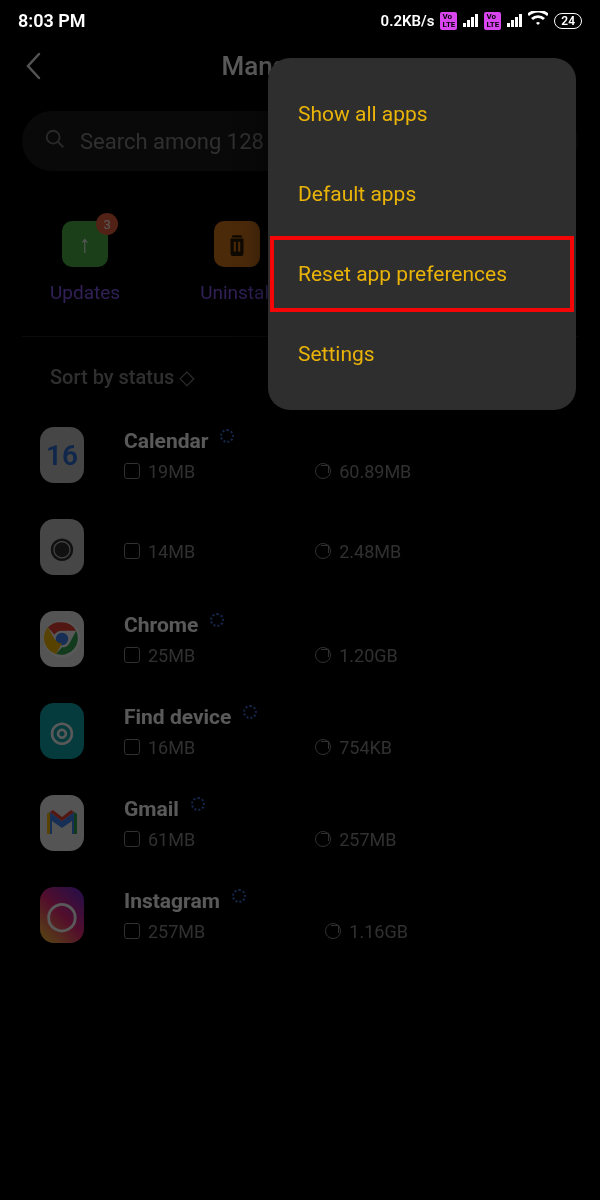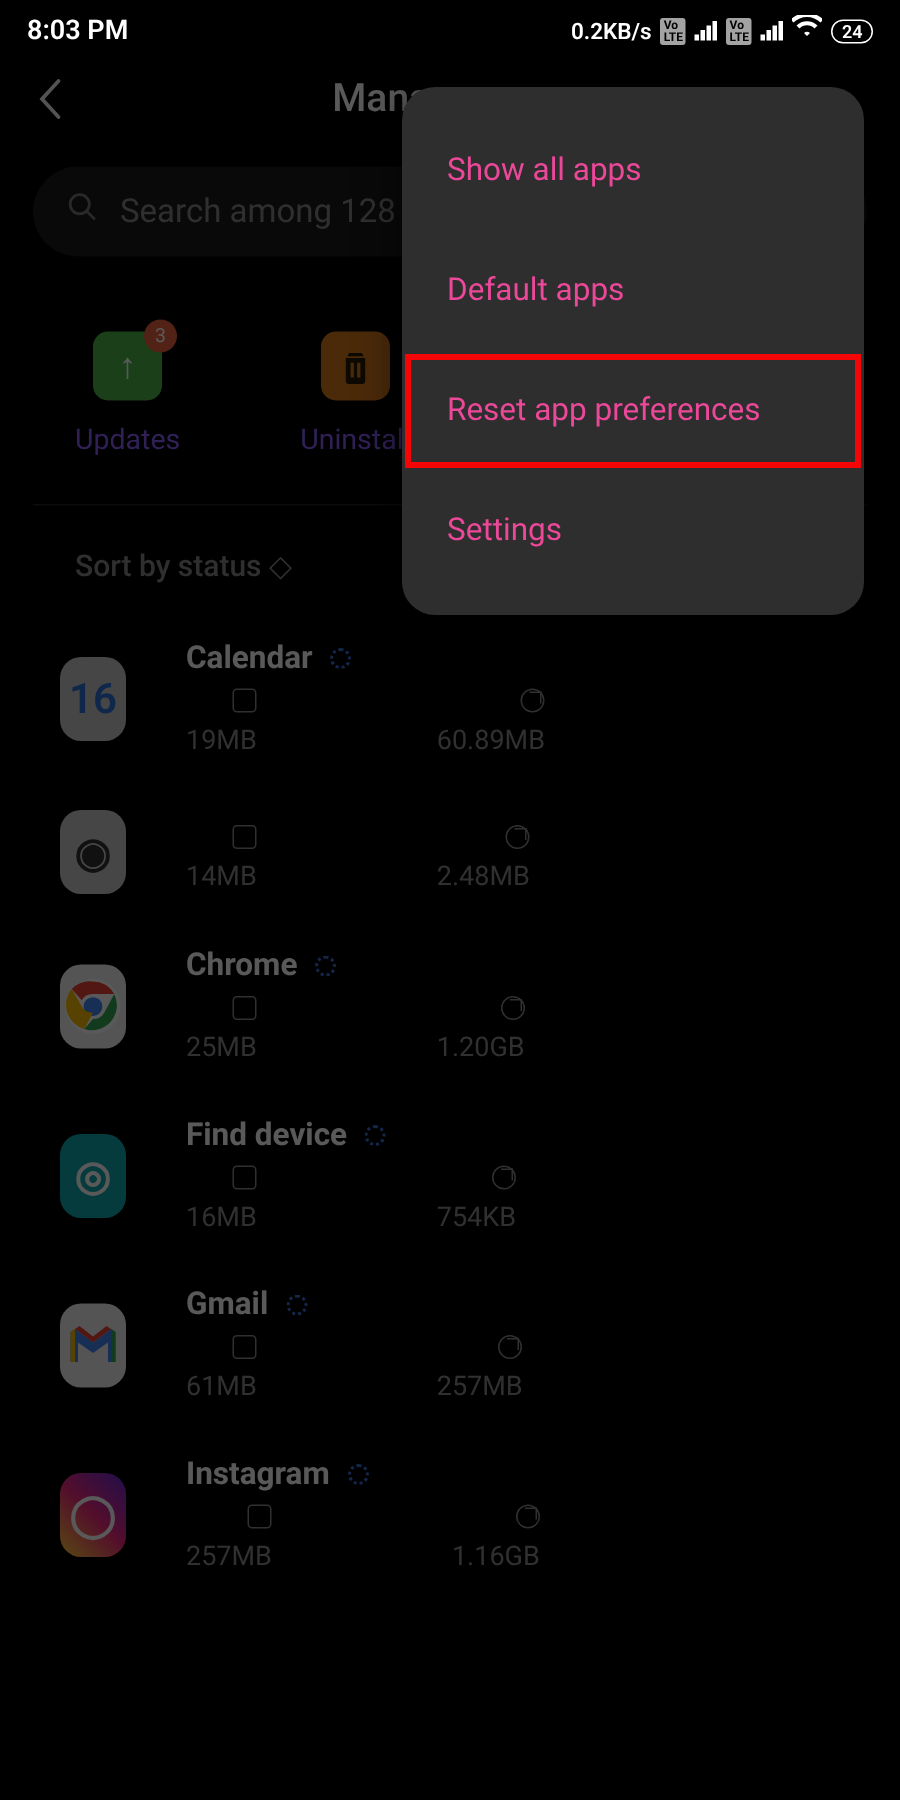--- a/index.html
+++ b/index.html
@@ -18,21 +18,21 @@
   .status-bar {
     display: flex;
     justify-content: space-between;
     align-items: flex-end;
     padding: 10px 18px 6px;
     font-size: 18px;
     font-weight: 600;
   }
   .status-right { display: flex; align-items: center; gap: 6px; font-size: 15px; padding-left: 32px; }
   .volte {
-    background: #a3a3a3; color: #000;
+    background: #d946ef; color: #000;
     font-size: 8px; font-weight: 700;
     padding: 1px 2px; border-radius: 2px;
     line-height: 1;
   }
   .bars { display: inline-flex; align-items: flex-end; gap: 1px; }
   .bars i { width: 3px; background: #fff; display: block; }
   .bars i:nth-child(1){height:4px}.bars i:nth-child(2){height:7px}.bars i:nth-child(3){height:10px}.bars i:nth-child(4){height:13px}
   .wifi { font-size: 18px; }
   .batt {
     border: 1.5px solid #fff; border-radius: 10px;
@@ -113,48 +113,48 @@
   .ic-cal { background: #c9c9c9; color: #2a6fd6; }
   .ic-cam { background: #c9c9c9; color: #333; }
   .ic-chr { background: #f1f1f1; }
   .ic-find { background: #0fa8b0; color: #fff; }
   .ic-gmail { background: #f1f1f1; }
   .ic-ig {
     background: linear-gradient(45deg,#f9ce34 0%,#ee2a7b 50%,#6228d7 100%);
     color: #fff;
   }
   .app-body { }
-  .app-top { display: flex; align-items: center; gap: 12px; }
+  .app-top { display: flex; gap: 12px; }
   .app-name { font-size: 21px; font-weight: 700; }
   .dots {
     width: 14px; height: 14px;
     border: 2px dotted #3a6fd8; border-radius: 50%;
   }
   .app-stats {
     display: flex; gap: 120px;
     margin-top: 8px; color: #8a8a8a; font-size: 18px;
     align-items: center;
   }
-  .stat { display: flex; align-items: flex-end; gap: 8px; flex-direction: column; }
+  .stat { display: flex; align-items: center; gap: 8px; }
 
   
   .menu {
     position: absolute;
     top: 58px; right: 24px;
     width: 308px;
     background: #2e2e2e;
     border-radius: 22px;
     padding: 16px 0;
     box-shadow: 0 8px 30px rgba(0,0,0,.6);
     z-index: 50;
   }
   .menu-item {
     padding: 28px 30px;
     font-size: 21px;
-    color: #ec4899;
+    color: #eab308;
     cursor: pointer;
   }
   .hl {
     outline: 4px solid #f40606;
     outline-offset: -6px;
   }
 
   
   .chip {
     width: 16px; height: 16px;

